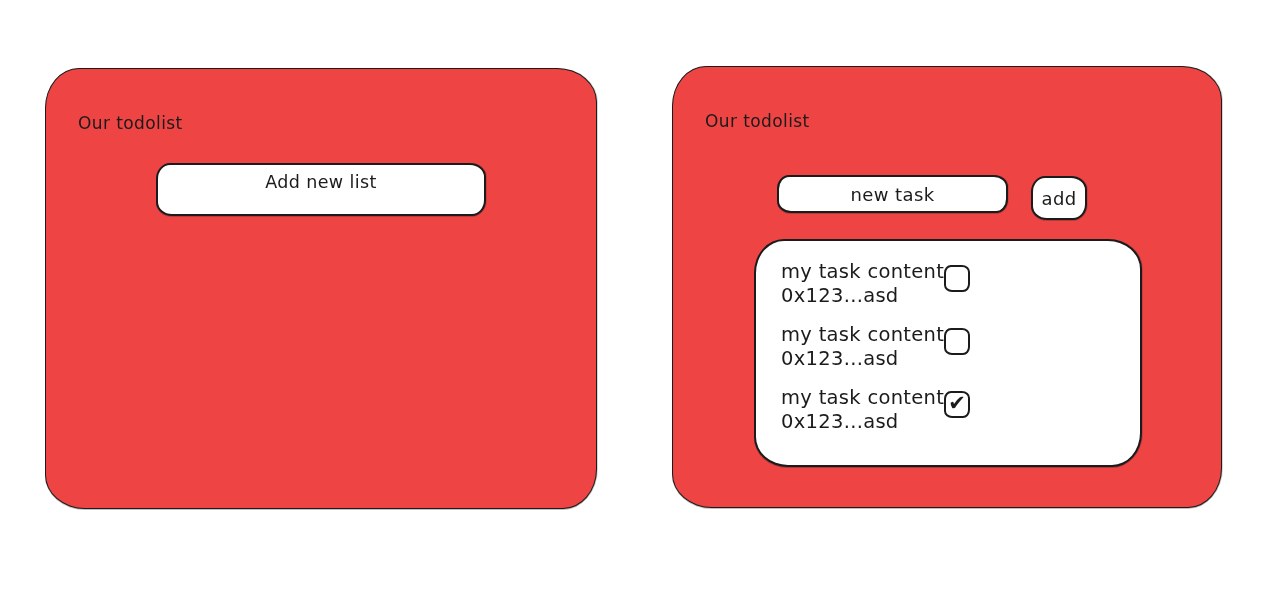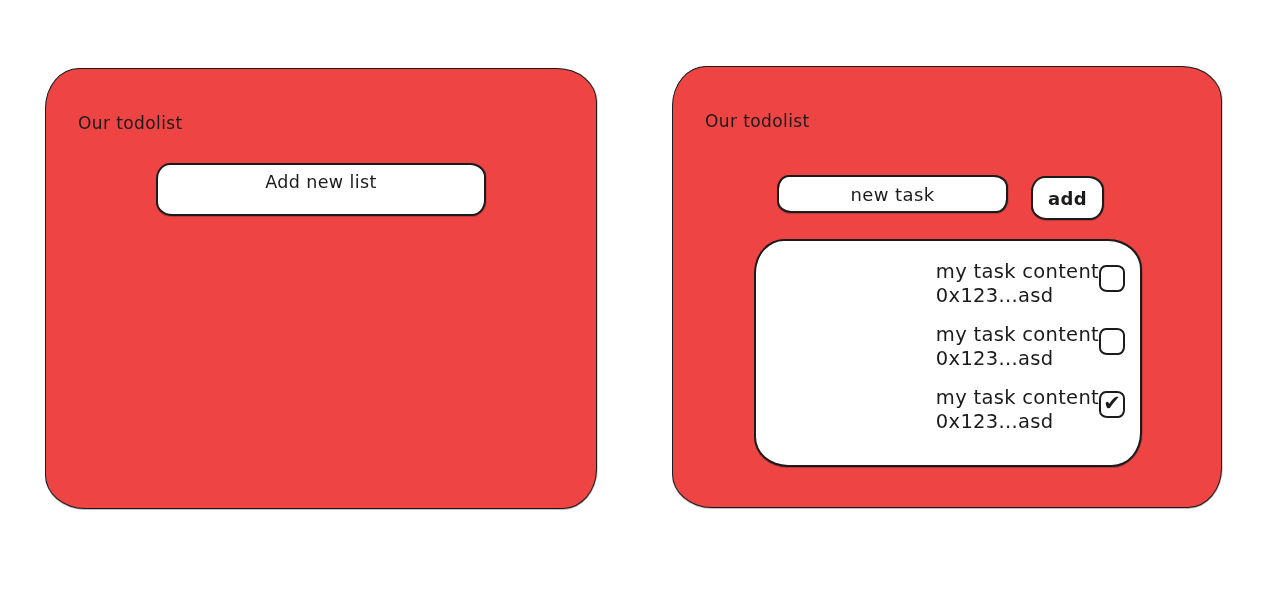--- a/index.html
+++ b/index.html
@@ -46,21 +46,21 @@
     color: var(--ink);
     font-family: inherit;
     font-size: 17.5px;
     letter-spacing: 0.4px;
     cursor: pointer;
     box-shadow: 0 1px 0 rgba(27,27,27,.25), 1px 0 0 rgba(27,27,27,.15);
     padding: 0 10px;
   }
   .connect-wallet-btn { left: 397px; top: 19px; width: 140px; height: 60px; line-height: 1.3; padding: 0 18px; }
   .wallet-address-btn { left: 396px; top: 21px; width: 137px; height: 57px; font-size: 18px; }
-  .add-task-btn       { left: 358px; top: 109px; width: 73px;  height: 44px; font-size: 18px; font-weight: bold; }
+  .add-task-btn       { left: 358px; top: 109px; width: 56px;  height: 44px; font-size: 18px; }
 
   .add-list-btn {
     position: absolute;
     left: 110px; top: 94px; width: 330px; height: 53px;
     display: flex;
     justify-content: center;
     align-items: flex-start;
     padding-top: 7px;
     background: #ffffff;
     border: 2px solid var(--ink);
@@ -93,21 +93,21 @@
     position: absolute;
     left: 81px; top: 172px; width: 388px; height: 228px;
     background: #ffffff;
     border: 2px solid var(--ink);
     border-radius: 30px 34px 30px 34px / 34px 30px 34px 30px;
     padding: 19px 15px 0 25px;
     box-shadow: 0 1px 0 rgba(27,27,27,.3), 1px 0 0 rgba(27,27,27,.18);
   }
   .task-row {
     display: flex;
-    justify-content: flex-end;
+    justify-content: flex-start;
     align-items: flex-start;
     margin-bottom: 16px;
   }
   .task-text { font-size: 19.5px; line-height: 23.5px; letter-spacing: 0.3px; }
   .task-checkbox {
     width: 26px; height: 27px;
     margin-top: 5px;
     border: 2.3px solid var(--ink);
     border-radius: 7px 8px 7px 8px / 8px 7px 8px 7px;
     background: #ffffff;

